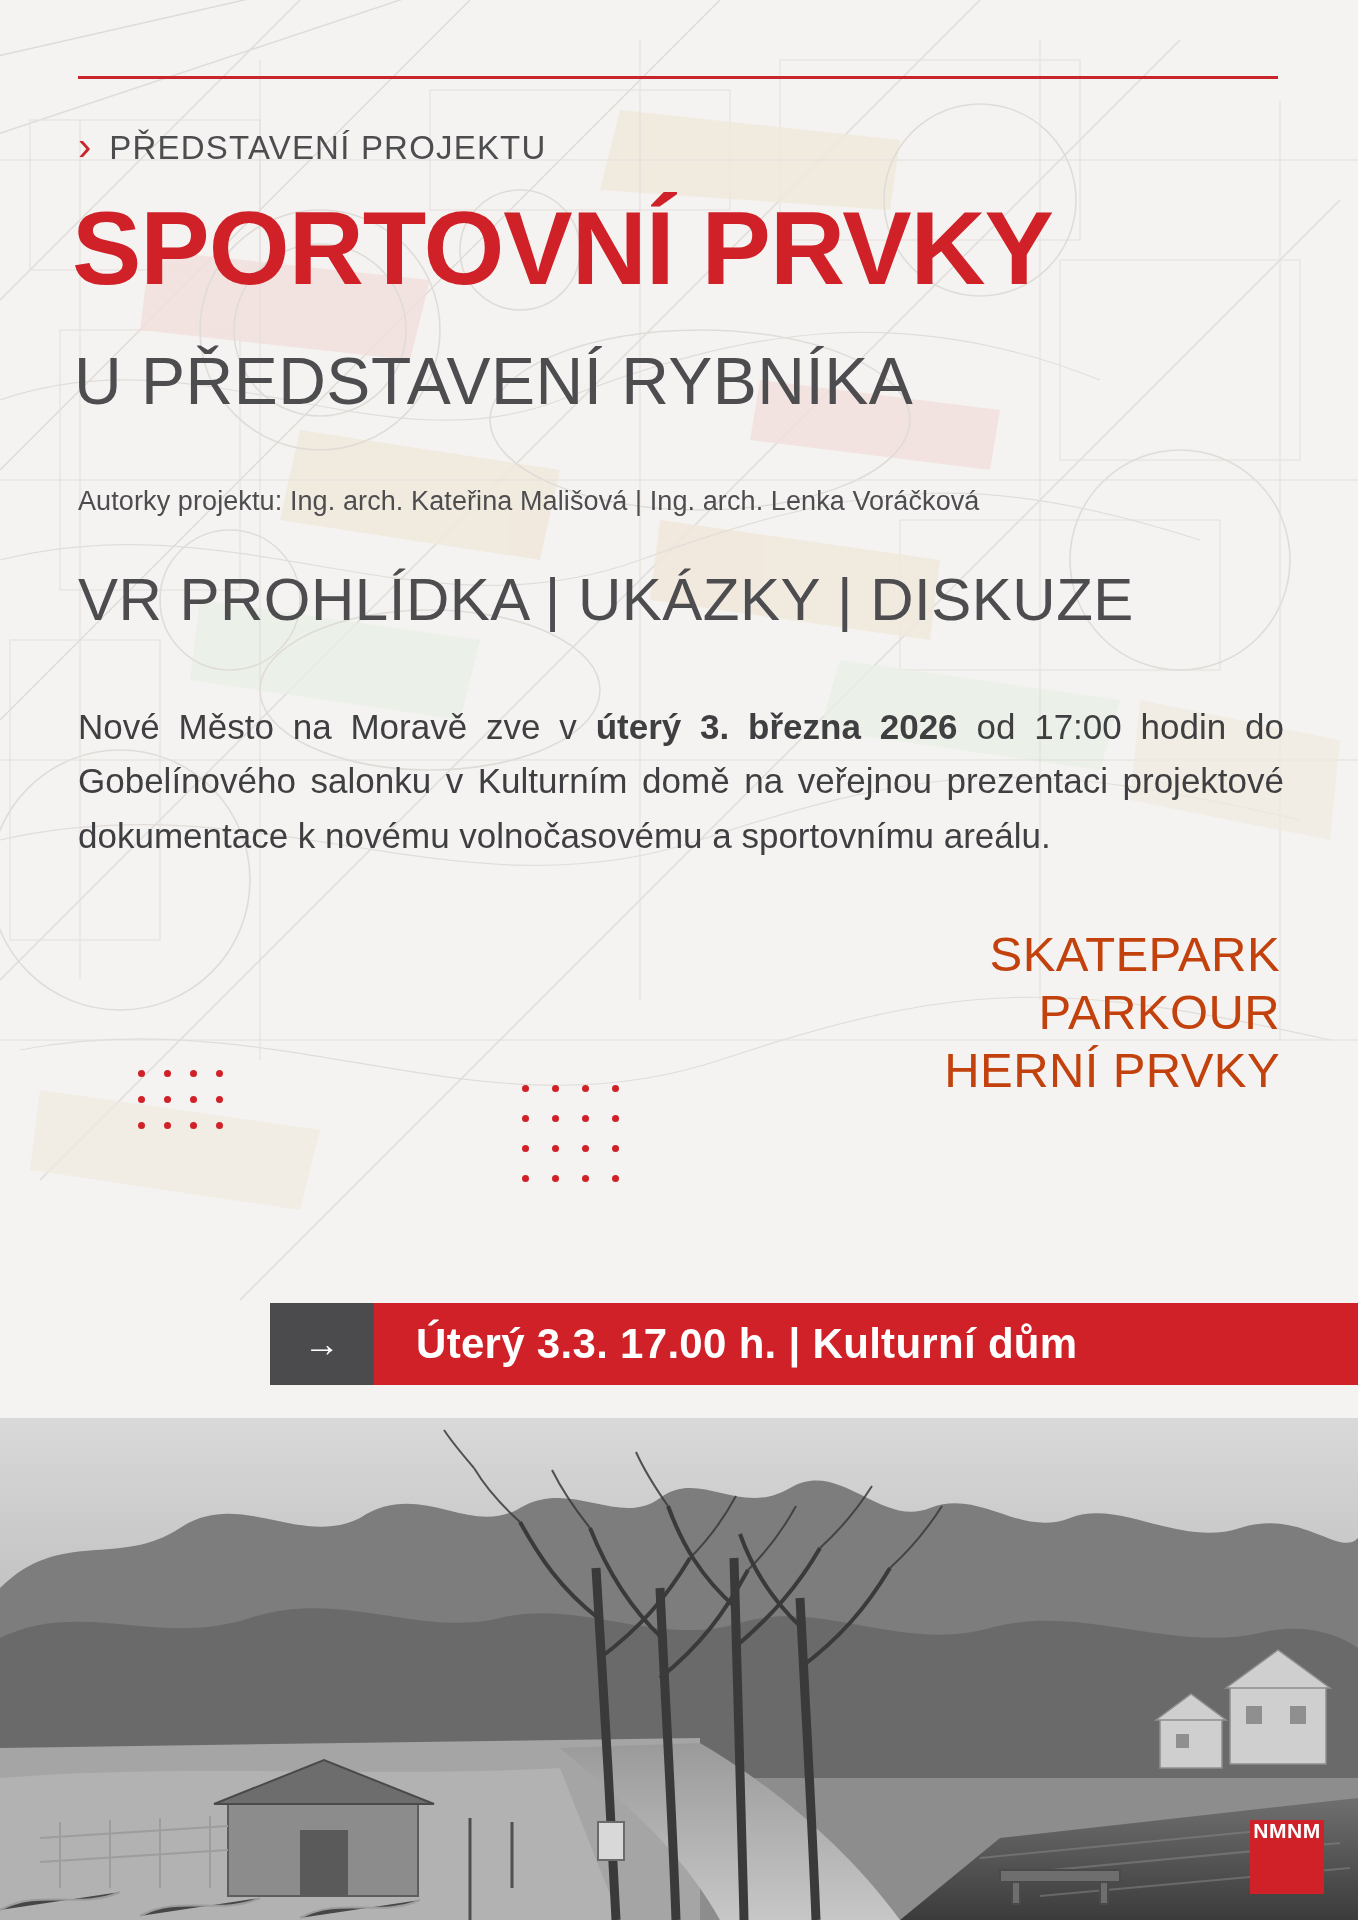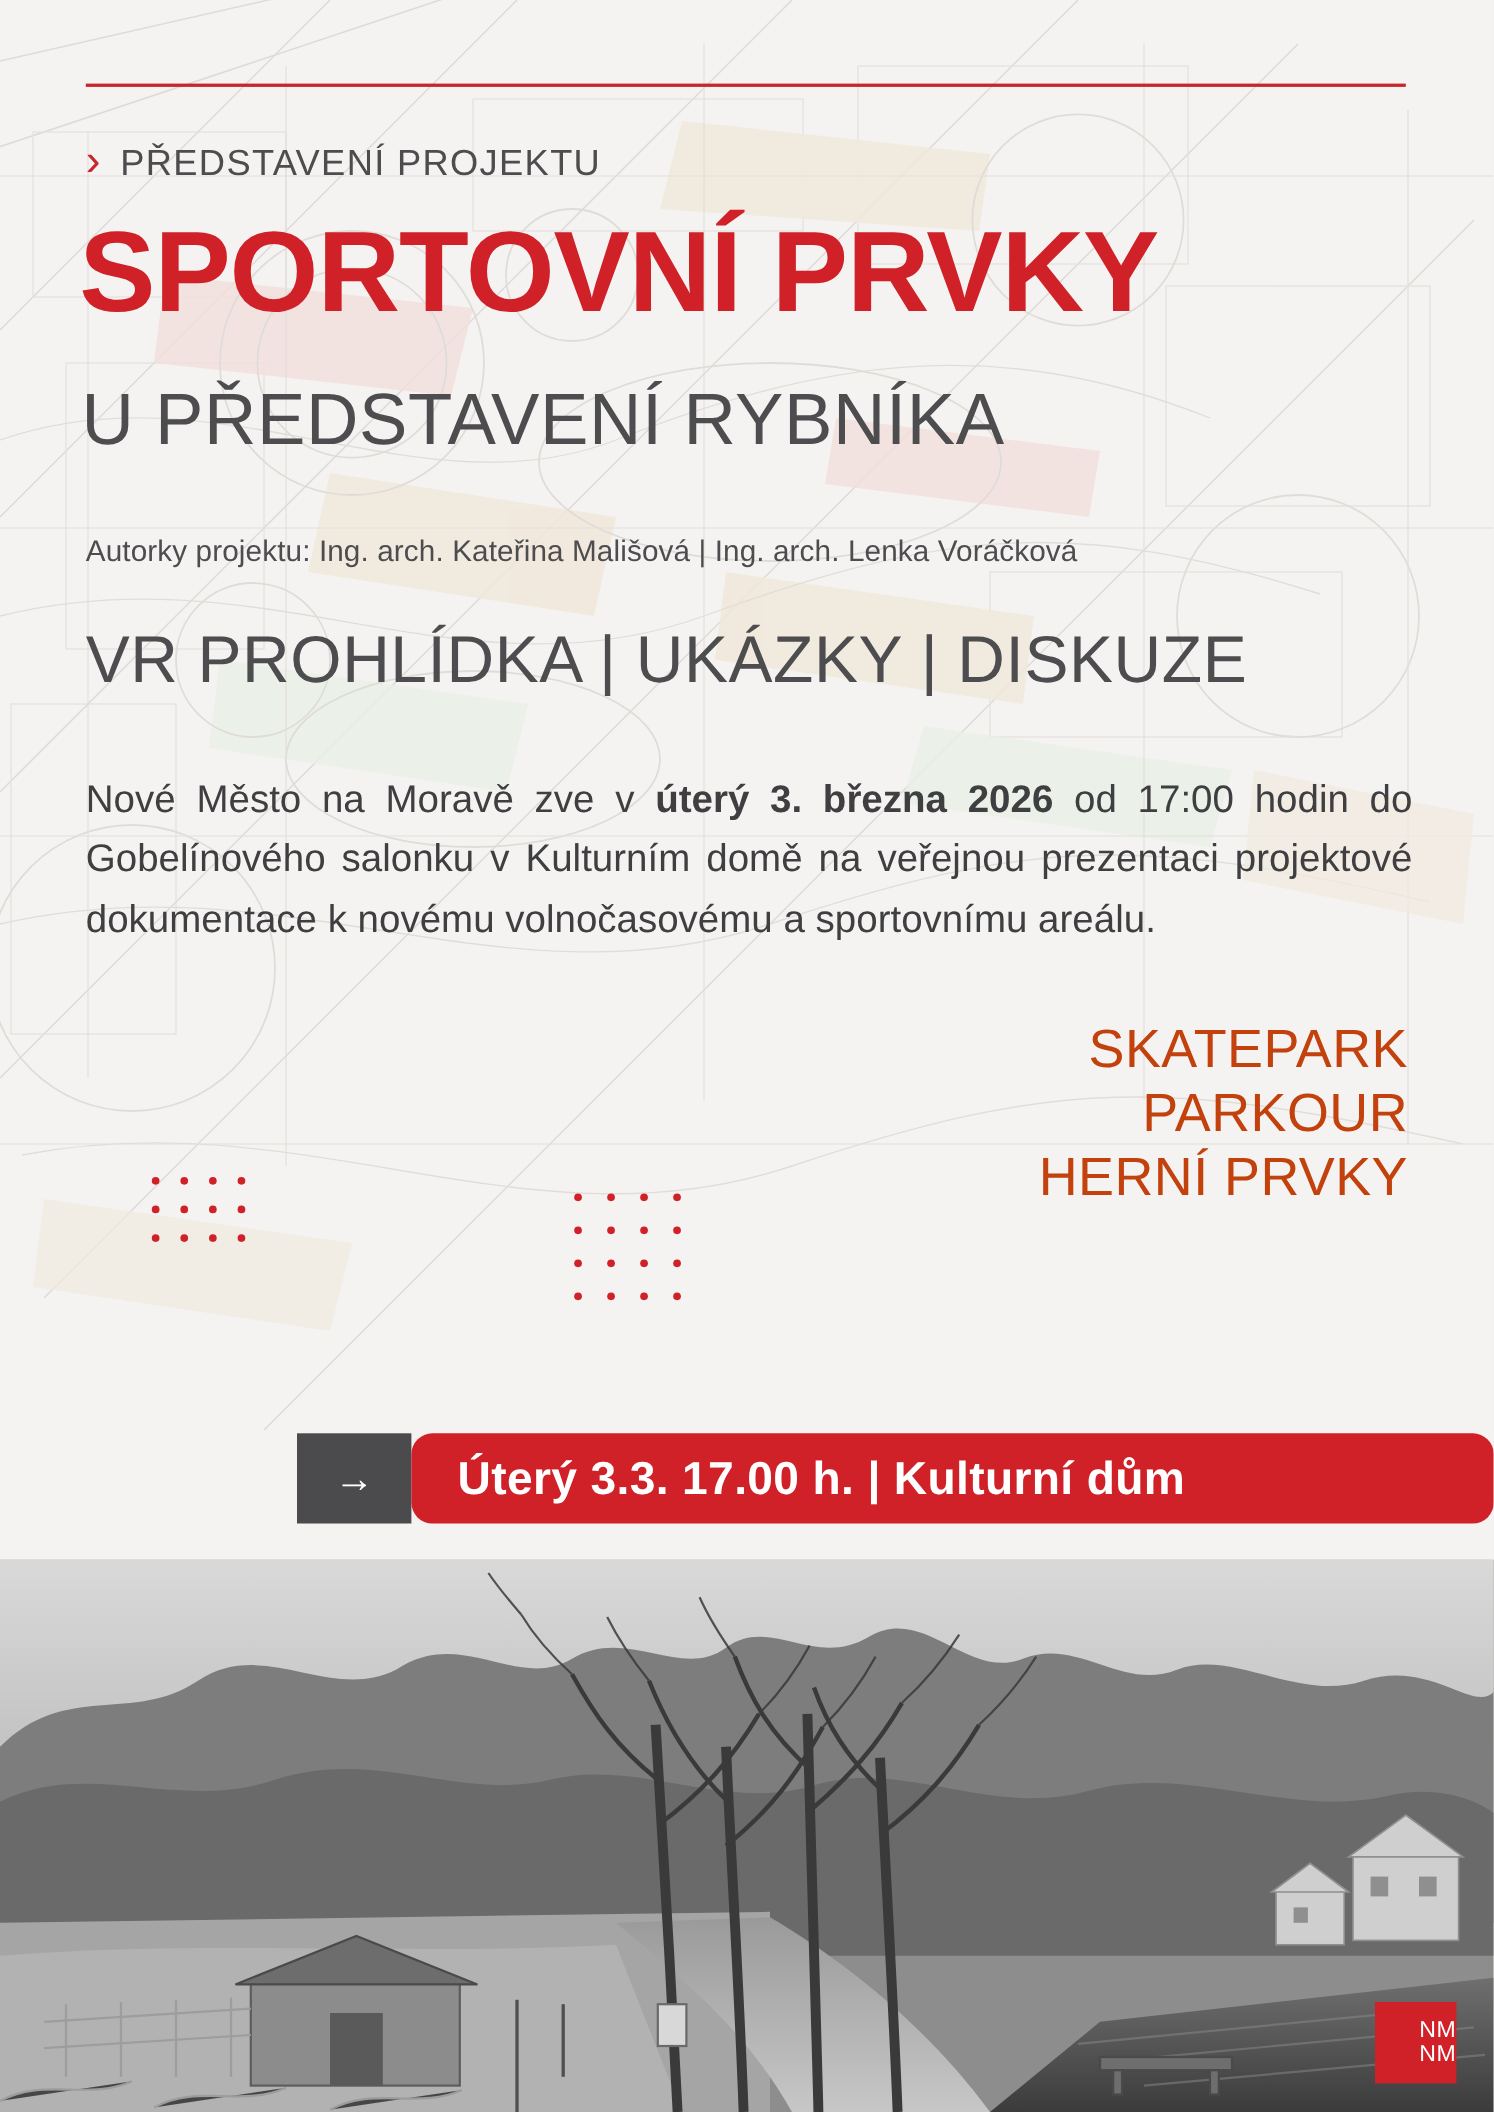--- a/index.html
+++ b/index.html
@@ -161,21 +161,20 @@
   .cta-text {
     flex: 1;
     background: #d02128;
     color: #ffffff;
     display: flex;
     align-items: center;
     padding-left: 42px;
     font-size: 42px;
     font-weight: 700;
     letter-spacing: 0.3px;
-    border-radius: 19px;
   }
 
   
   .photo {
     position: absolute;
     left: 0;
     top: 1418px;
     width: 1358px;
     height: 502px;
     overflow: hidden;
@@ -186,25 +185,25 @@
   
   .logo {
     position: absolute;
     right: 34px;
     bottom: 26px;
     width: 74px;
     height: 74px;
     background: #d02128;
     color: #fff;
     display: flex;
-    flex-direction: column;
-    align-items: flex-end;
+    flex-direction: row;
+    align-items: flex-start;
     justify-content: center;
     font-size: 21px;
-    font-weight: 400;
+    font-weight: 700;
     line-height: 1.05;
     letter-spacing: 0.5px;
   }
 </style>
 </head>
 <body>
 
 <div class="poster">
 
   <svg class="bg-plan" width="1358" height="1920" viewBox="0 0 1358 1920" aria-hidden="true">

